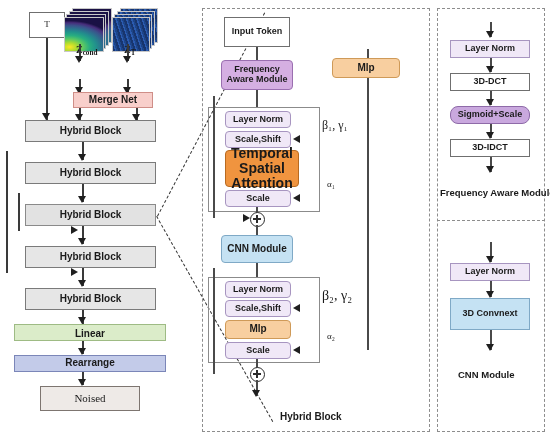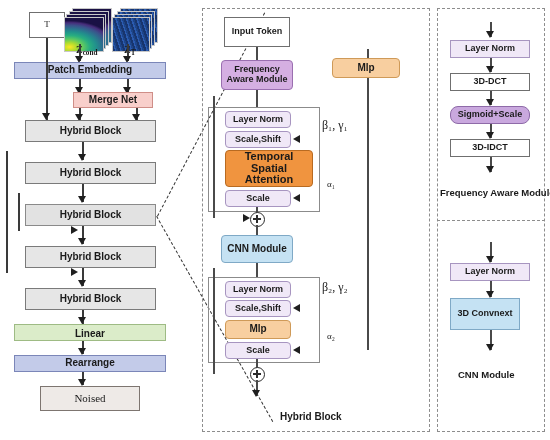--- a/index.html
+++ b/index.html
@@ -99,23 +99,20 @@
   </div>
   <div class="lbl serif bold" style="left:124px;top:44px;font-size:10px;">
     <span>Z</span><span class="sub">T</span>
   </div>
 
   <div class="ln vln" style="left:79px;top:44px;height:17px;"></div>
   <div class="arw" style="left:75px;top:56px;"></div>
   <div class="ln vln" style="left:127px;top:44px;height:17px;"></div>
   <div class="arw" style="left:123px;top:56px;"></div>
 
-  <div class="box blue" style="left:14px;top:62px;width:152px;height:17px;font-size:10px;">
-    <span>Patch Embedding</span>
-  </div>
 
   <div class="ln vln" style="left:79px;top:79px;height:13px;"></div>
   <div class="arw" style="left:75px;top:87px;"></div>
   <div class="ln vln" style="left:127px;top:79px;height:13px;"></div>
   <div class="arw" style="left:123px;top:87px;"></div>
 
   <div class="box pink" style="left:73px;top:92px;width:80px;height:16px;font-size:10px;">
     <span>Merge Net</span>
   </div>
 
@@ -208,21 +205,21 @@
   <div class="ln vln thin" style="left:367px;top:78px;height:272px;"></div>
 
   <div class="grp" style="left:208px;top:107px;width:112px;height:105px;"></div>
 
   <div class="box lav rnd" style="left:225px;top:111px;width:66px;height:17px;font-size:9px;">
     <span>Layer Norm</span>
   </div>
   <div class="box lav rnd" style="left:225px;top:131px;width:66px;height:17px;font-size:9px;">
     <span>Scale,Shift</span>
   </div>
-  <div class="box orange rnd" style="left:225px;top:150px;width:88px;height:37px;font-size:11px;">
+  <div class="box orange rnd" style="left:225px;top:150px;width:74px;height:37px;font-size:14px;">
     <span>Temporal Spatial Attention</span>
   </div>
   <div class="box lav rnd" style="left:225px;top:190px;width:66px;height:17px;font-size:9px;">
     <span>Scale</span>
   </div>
 
   <div class="hln thin" style="left:300px;top:139px;width:67px;"></div>
   <div class="arwL" style="left:293px;top:135px;"></div>
   <div class="lbl serif" style="left:322px;top:118px;font-size:12px;">β₁, γ₁</div>
 
@@ -253,21 +250,21 @@
   </div>
   <div class="box lorange rnd" style="left:225px;top:320px;width:66px;height:19px;font-size:10px;">
     <span>Mlp</span>
   </div>
   <div class="box lav rnd" style="left:225px;top:342px;width:66px;height:17px;font-size:9px;">
     <span>Scale</span>
   </div>
 
   <div class="hln thin" style="left:300px;top:308px;width:67px;"></div>
   <div class="arwL" style="left:293px;top:304px;"></div>
-  <div class="lbl serif" style="left:322px;top:280px;font-size:12px;">β₂, γ₂</div>
+  <div class="lbl serif" style="left:322px;top:288px;font-size:14px;">β₂, γ₂</div>
 
   <div class="hln thin" style="left:300px;top:350px;width:67px;"></div>
   <div class="arwL" style="left:293px;top:346px;"></div>
   <div class="lbl serif" style="left:327px;top:331px;font-size:9px;">α₂</div>
 
   <div class="ln vln thin" style="left:256px;top:359px;height:11px;"></div>
   <div class="plus" style="left:250px;top:367px;"></div>
   <div class="ln vln thin" style="left:213px;top:268px;height:106px;"></div>
   <div class="hln thin" style="left:213px;top:373px;width:37px;"></div>
   <div class="hln thin" style="left:213px;top:268px;width:43px;"></div>
@@ -311,21 +308,21 @@
 
   <div class="ln vln thin" style="left:490px;top:242px;height:20px;"></div>
   <div class="arw" style="left:486px;top:256px;"></div>
 
   <div class="box lav" style="left:450px;top:263px;width:80px;height:18px;font-size:9px;">
     <span>Layer Norm</span>
   </div>
   <div class="ln vln thin" style="left:490px;top:281px;height:16px;"></div>
   <div class="arw" style="left:486px;top:291px;"></div>
 
-  <div class="box lblue" style="left:450px;top:298px;width:70px;height:32px;font-size:9px;">
+  <div class="box lblue" style="left:450px;top:298px;width:80px;height:32px;font-size:9px;">
     <span>3D Convnext</span>
   </div>
   <div class="ln vln thin" style="left:490px;top:330px;height:20px;"></div>
   <div class="arw" style="left:486px;top:344px;"></div>
 
   <div class="lbl bold" style="left:458px;top:369px;font-size:9.5px;">CNN  Module</div>
 
 </div>
 
 </body></html>

